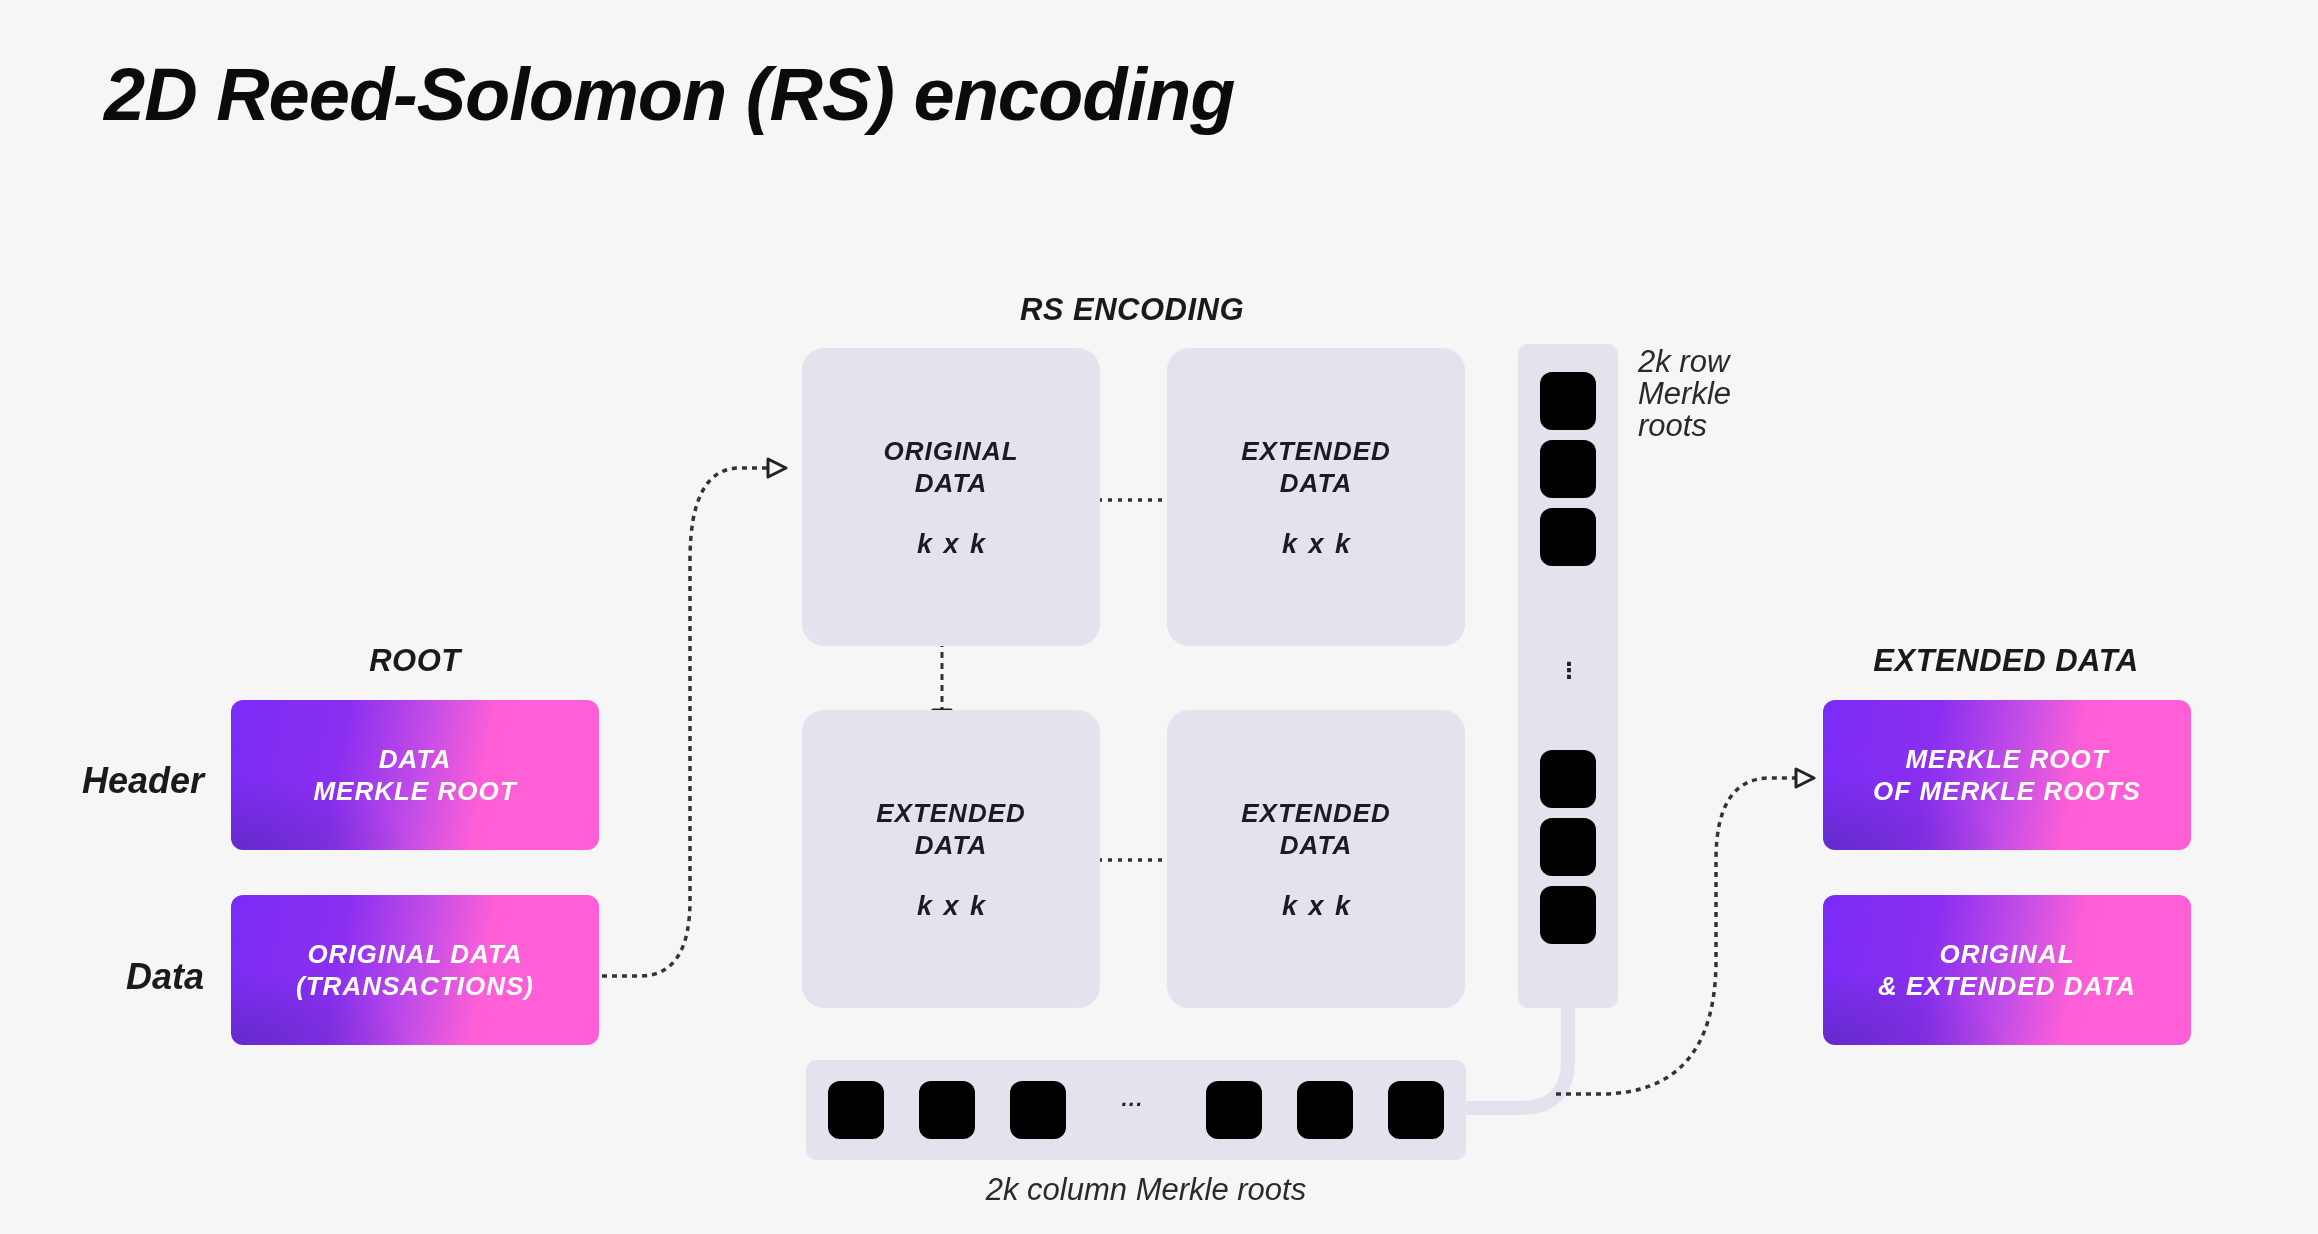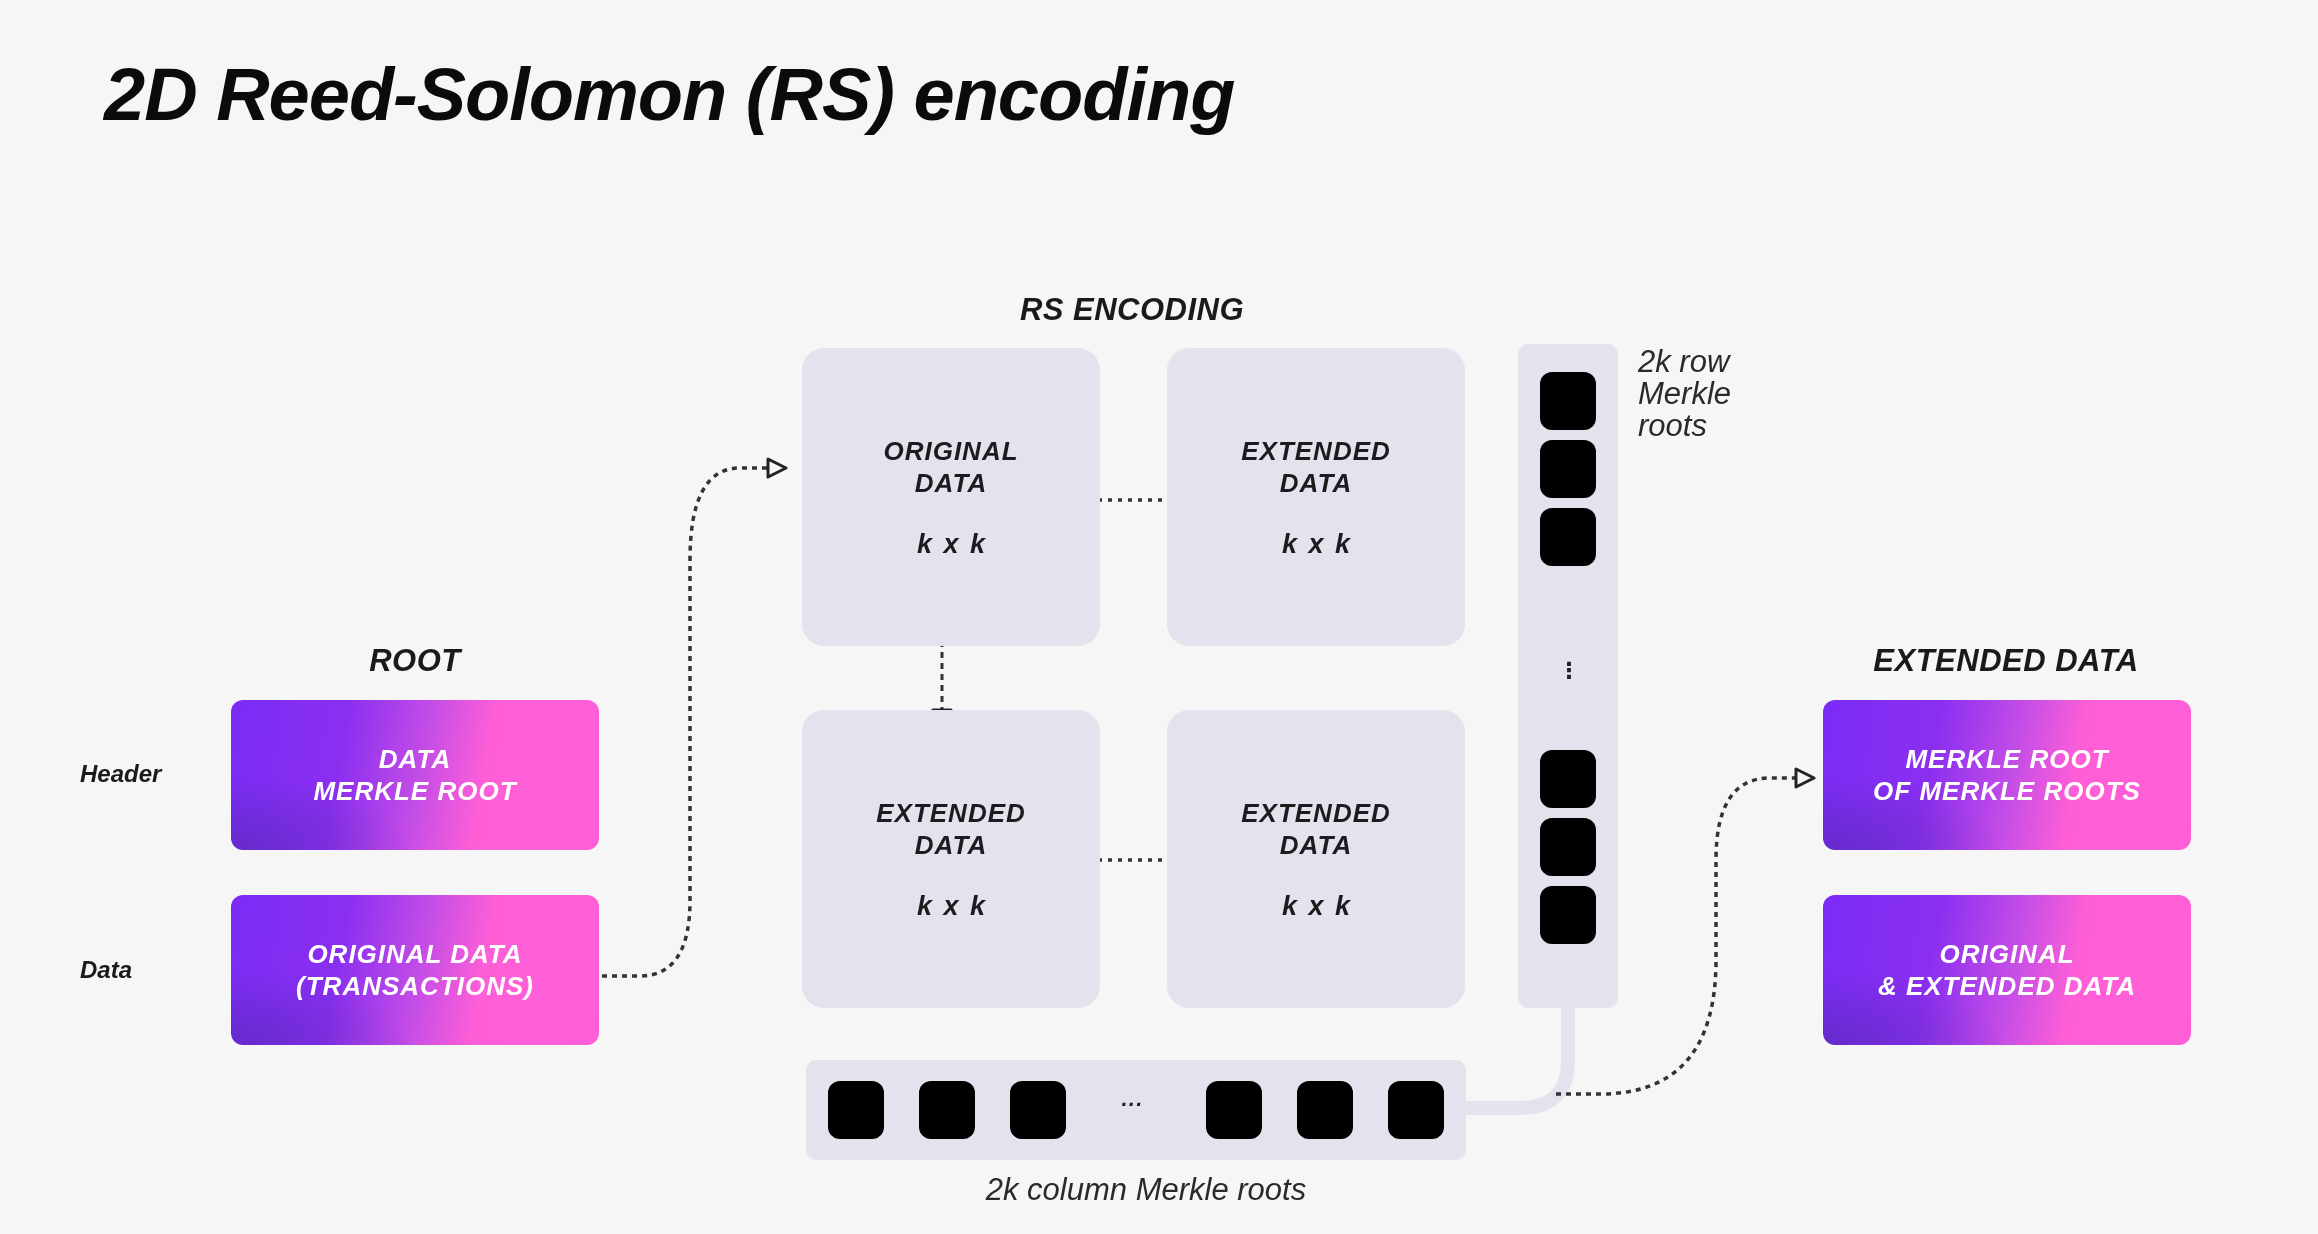--- a/index.html
+++ b/index.html
@@ -15,21 +15,22 @@
     left: 104px; top: 52px;
     font-size: 74px; font-weight: 700; letter-spacing: -1px;
     color: #0b0b0c;
     font-family: "Liberation Sans", sans-serif;
   }
   .section-label {
     font-size: 31px; font-weight: 700; letter-spacing: 0.5px;
     color: #1a1a1a; text-align: center;
   }
   .row-label {
-    font-size: 24px; font-weight: 700; color: #1a1a1a;
+    font-size: 36px; font-weight: 700; color: #1a1a1a;
+    text-align: right;
   }
   .grad-box {
     border-radius: 12px;
     background:
       radial-gradient(ellipse at 0% 100%, rgba(80,40,170,0.55) 0%, rgba(80,40,170,0) 35%),
       linear-gradient(100deg, #7a2cf5 0%, #8a2ff0 30%, #c64ee6 52%, #ff5fd6 68%, #ff5ed7 100%);
     color: #fff; display: flex; align-items: center; justify-content: center;
     text-align: center; font-weight: 700; font-size: 26px; letter-spacing: 1px;
     line-height: 32px;
   }

